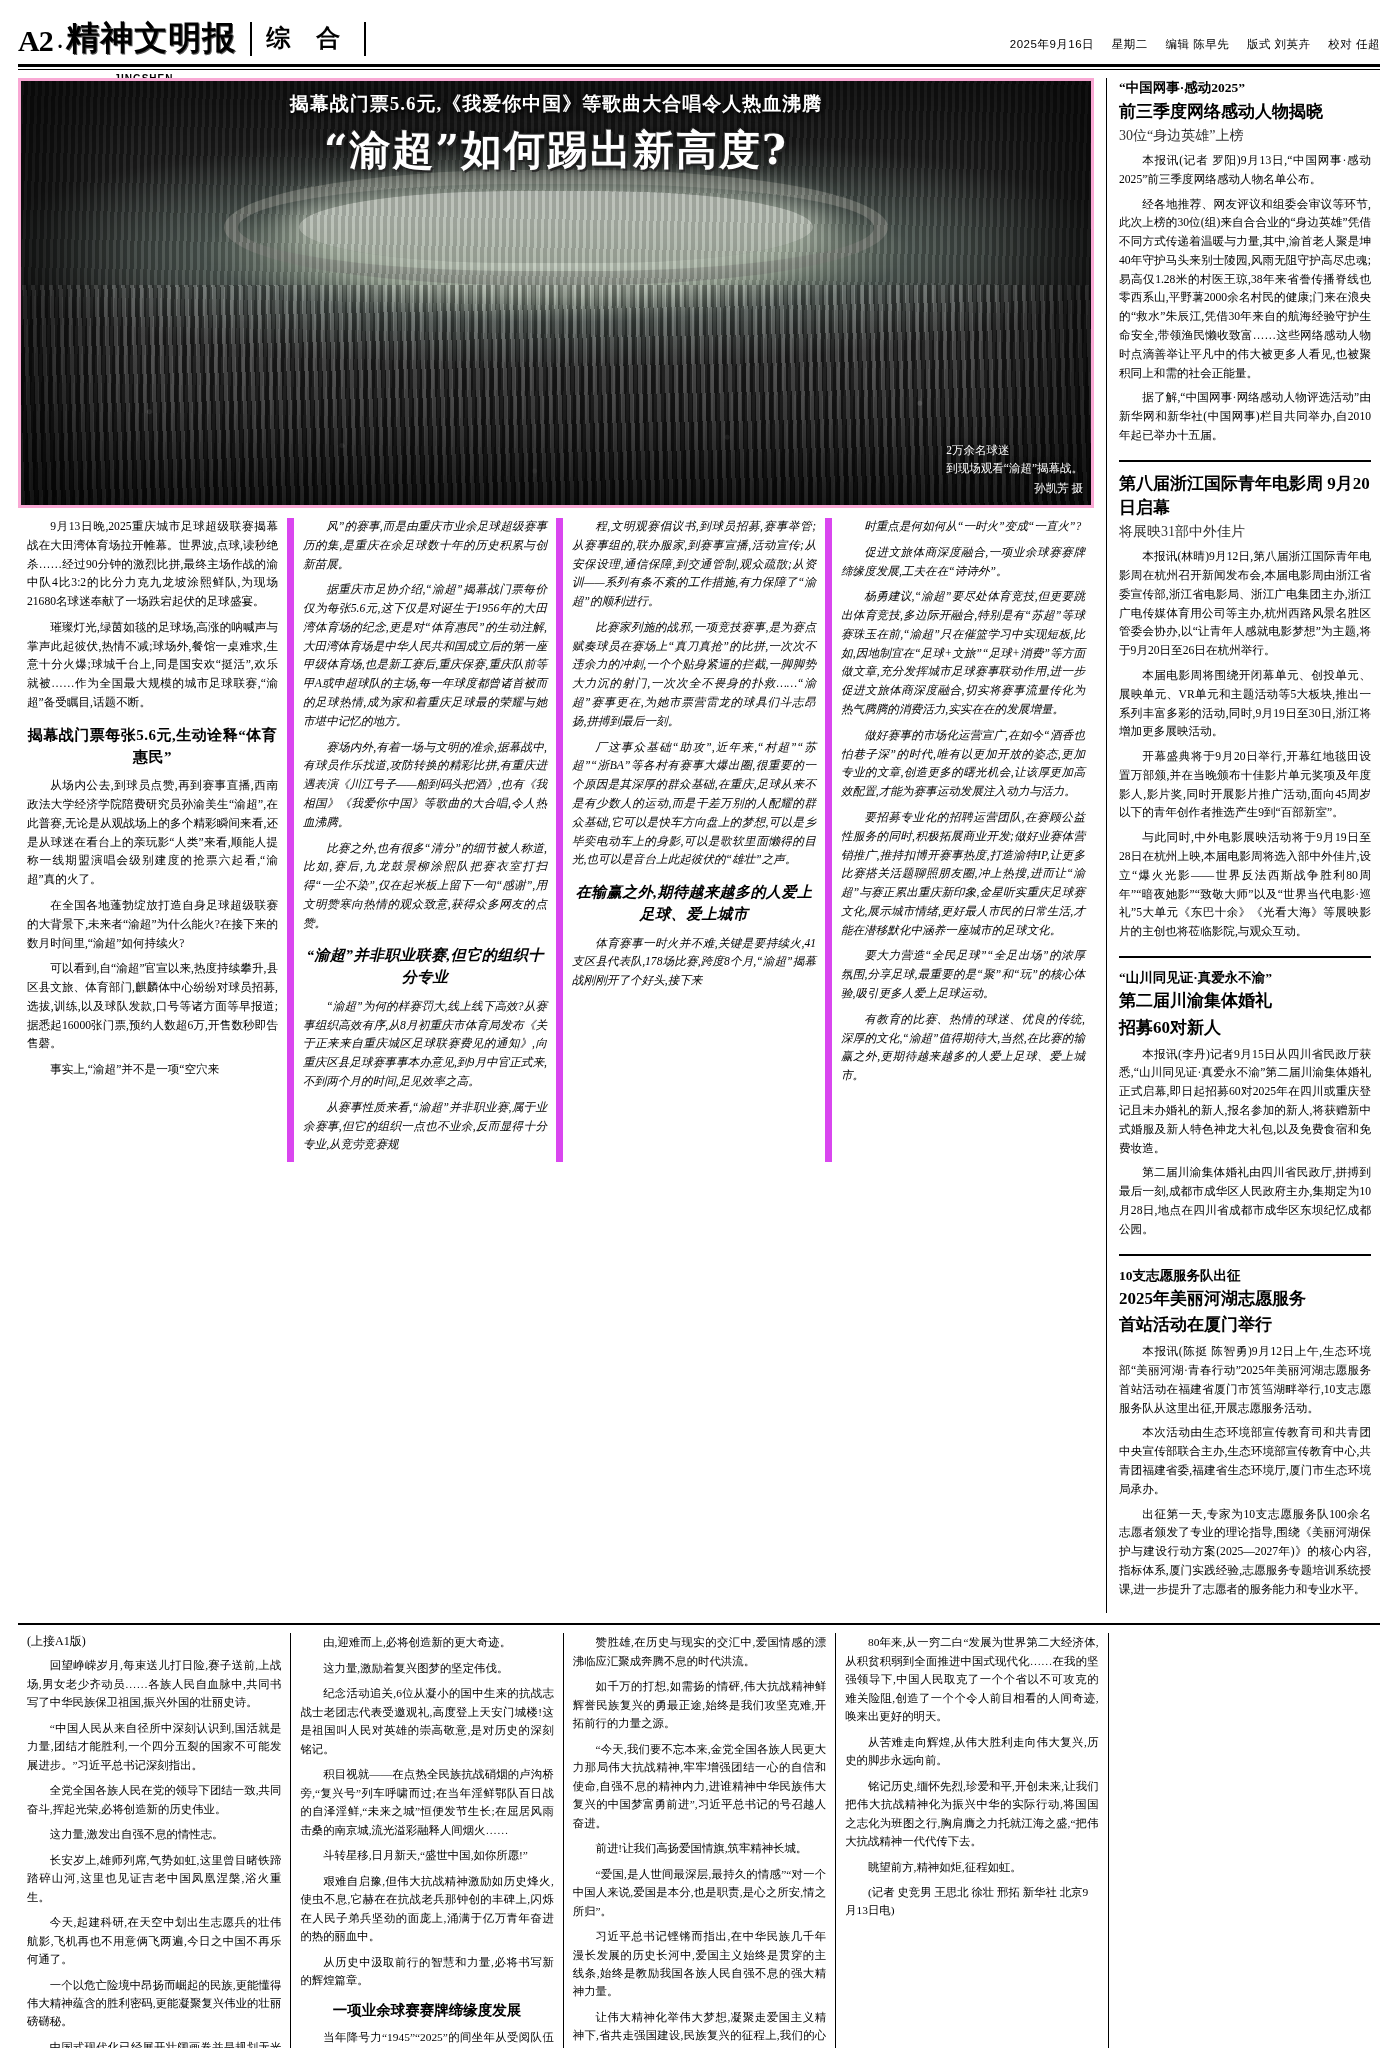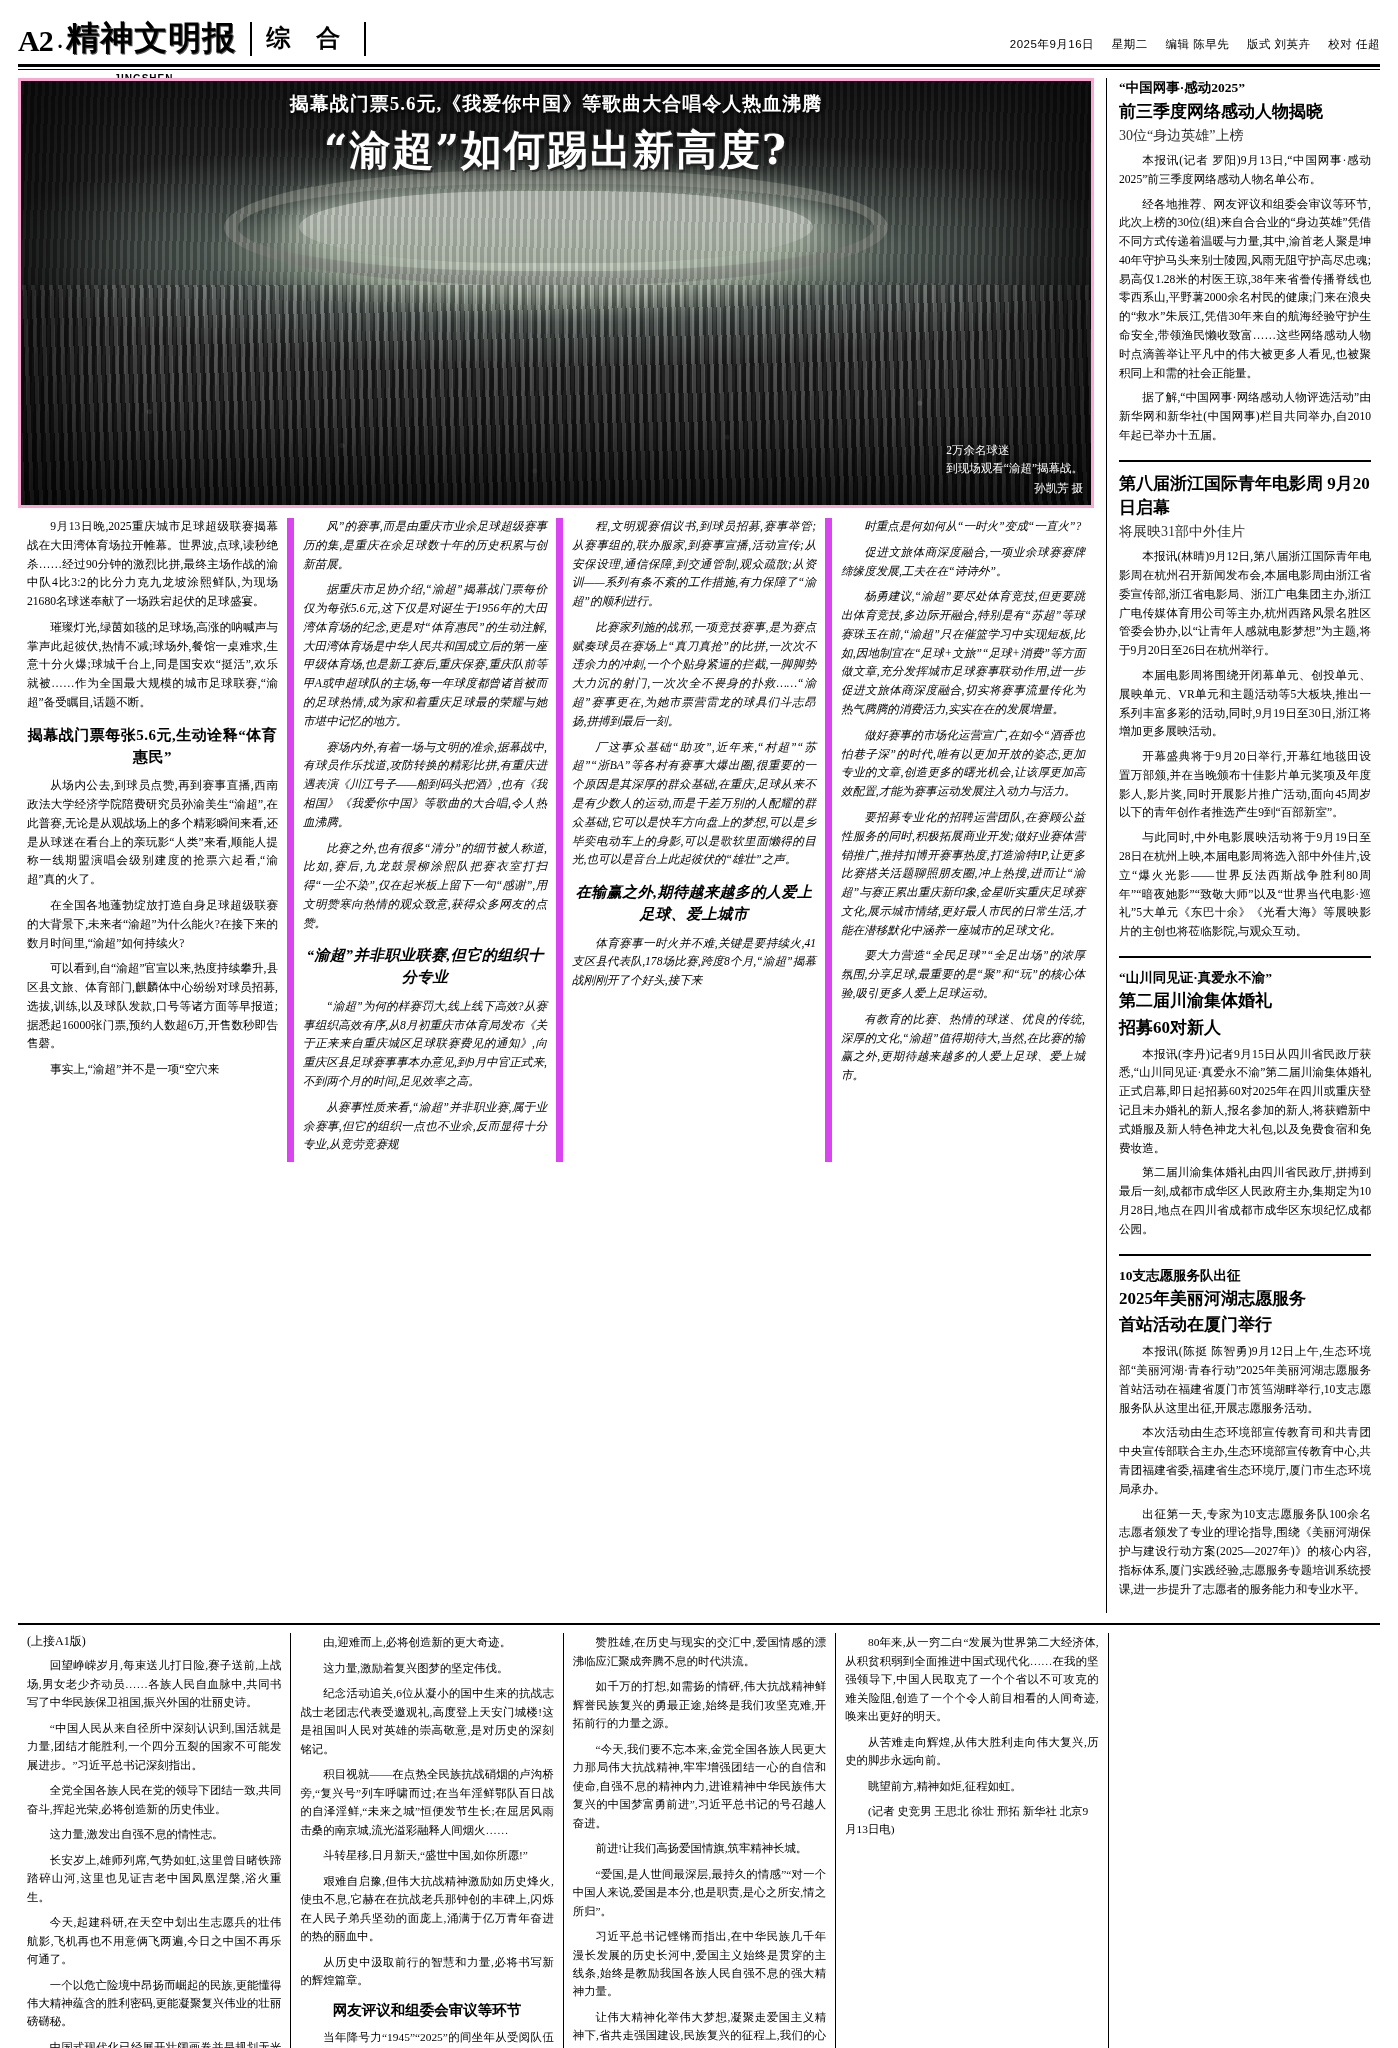--- a/index.html
+++ b/index.html
@@ -302,37 +302,38 @@
 
     </div>
     <div class="bcol2">
       <p class="txt">由,迎难而上,必将创造新的更大奇迹。</p>
       <p class="txt">这力量,激励着复兴图梦的坚定伟伐。</p>
       <p class="txt">纪念活动追关,6位从凝小的国中生来的抗战志战士老团志代表受邀观礼,高度登上天安门城楼!这是祖国叫人民对英雄的崇高敬意,是对历史的深刻铭记。</p>
       <p class="txt">积目视就——在点热全民族抗战硝烟的卢沟桥旁,“复兴号”列车呼啸而过;在当年淫鲜鄂队百日战的自泽淫鲜,“未来之城”恒便发节生长;在屈居风雨击桑的南京城,流光溢彩融释人间烟火……</p>
       <p class="txt">斗转星移,日月新天,“盛世中国,如你所愿!”</p>
       <p class="txt">艰难自启豫,但伟大抗战精神激励如历史烽火,使虫不息,它赫在在抗战老兵那钟创的丰碑上,闪烁在人民子弟兵坚劲的面庞上,涌满于亿万青年奋进的热的丽血中。</p>
       <p class="txt">从历史中汲取前行的智慧和力量,必将书写新的辉煌篇章。</p>
-      <h4 class="sub2">网友评议和组委会审议等环节</h4>
+      <h4 class="sub2">一项业余球赛赛牌缔缘度发展</h4>
       <p class="txt">当年降号力“1945”“2025”的间坐年从受阅队伍前的过,亮致风发为之动音,心潮难平。</p>
 
     </div>
     <div class="bcol2">
       <p class="txt">赞胜雄,在历史与现实的交汇中,爱国情感的漂沸临应汇聚成奔腾不息的时代洪流。</p>
       <p class="txt">如千万的打想,如需扬的情砰,伟大抗战精神鲜辉誉民族复兴的勇最正途,始终是我们攻坚克难,开拓前行的力量之源。</p>
       <p class="txt">“今天,我们要不忘本来,金党全国各族人民更大力那局伟大抗战精神,牢牢增强团结一心的自信和使命,自强不息的精神内力,进谁精神中华民族伟大复兴的中国梦富勇前进”,习近平总书记的号召越人奋进。</p>
       <p class="txt">前进!让我们高扬爱国情旗,筑牢精神长城。</p>
       <p class="txt">“爱国,是人世间最深层,最持久的情感”“对一个中国人来说,爱国是本分,也是职责,是心之所安,情之所归”。</p>
       <p class="txt">习近平总书记铿锵而指出,在中华民族几千年漫长发展的历史长河中,爱国主义始终是贯穿的主线条,始终是教励我国各族人民自强不息的强大精神力量。</p>
       <p class="txt">让伟大精神化举伟大梦想,凝聚走爱国主义精神下,省共走强国建设,民族复兴的征程上,我们的心一起,力量一起。</p>
 
     </div>
     <div class="bcol2">
       <p class="txt">80年来,从一穷二白“发展为世界第二大经济体,从积贫积弱到全面推进中国式现代化……在我的坚强领导下,中国人民取克了一个个省以不可攻克的难关险阻,创造了一个个令人前目相看的人间奇迹,唤来出更好的明天。</p>
       <p class="txt">从苦难走向辉煌,从伟大胜利走向伟大复兴,历史的脚步永远向前。</p>
+      <p class="txt">铭记历史,缅怀先烈,珍爱和平,开创未来,让我们把伟大抗战精神化为振兴中华的实际行动,将国国之志化为班图之行,胸肩膺之力托就江海之盛,“把伟大抗战精神一代代传下去。</p>
       <p class="txt">眺望前方,精神如炬,征程如虹。</p>
       <p class="txt"></p>
       <p class="txt"></p>
       <p class="sig">(记者 史竞男 王思北 徐壮 邢拓 新华社 北京9月13日电)</p>
     </div>
     <div class="bcol2">
       <p class="txt" style="visibility:hidden;">出征第一天,专家为10支志愿服务队100余名志愿者颁发了专业的理论指导,围绕《美丽河湖保护与建设行动方案(2025—2027年)》的核心内容,指标体系,厦门实践经验,志愿服务专题培训系统授课,进一步提升了志愿者的服务能力和专业水平。</p>
     </div>
   </div>
 

